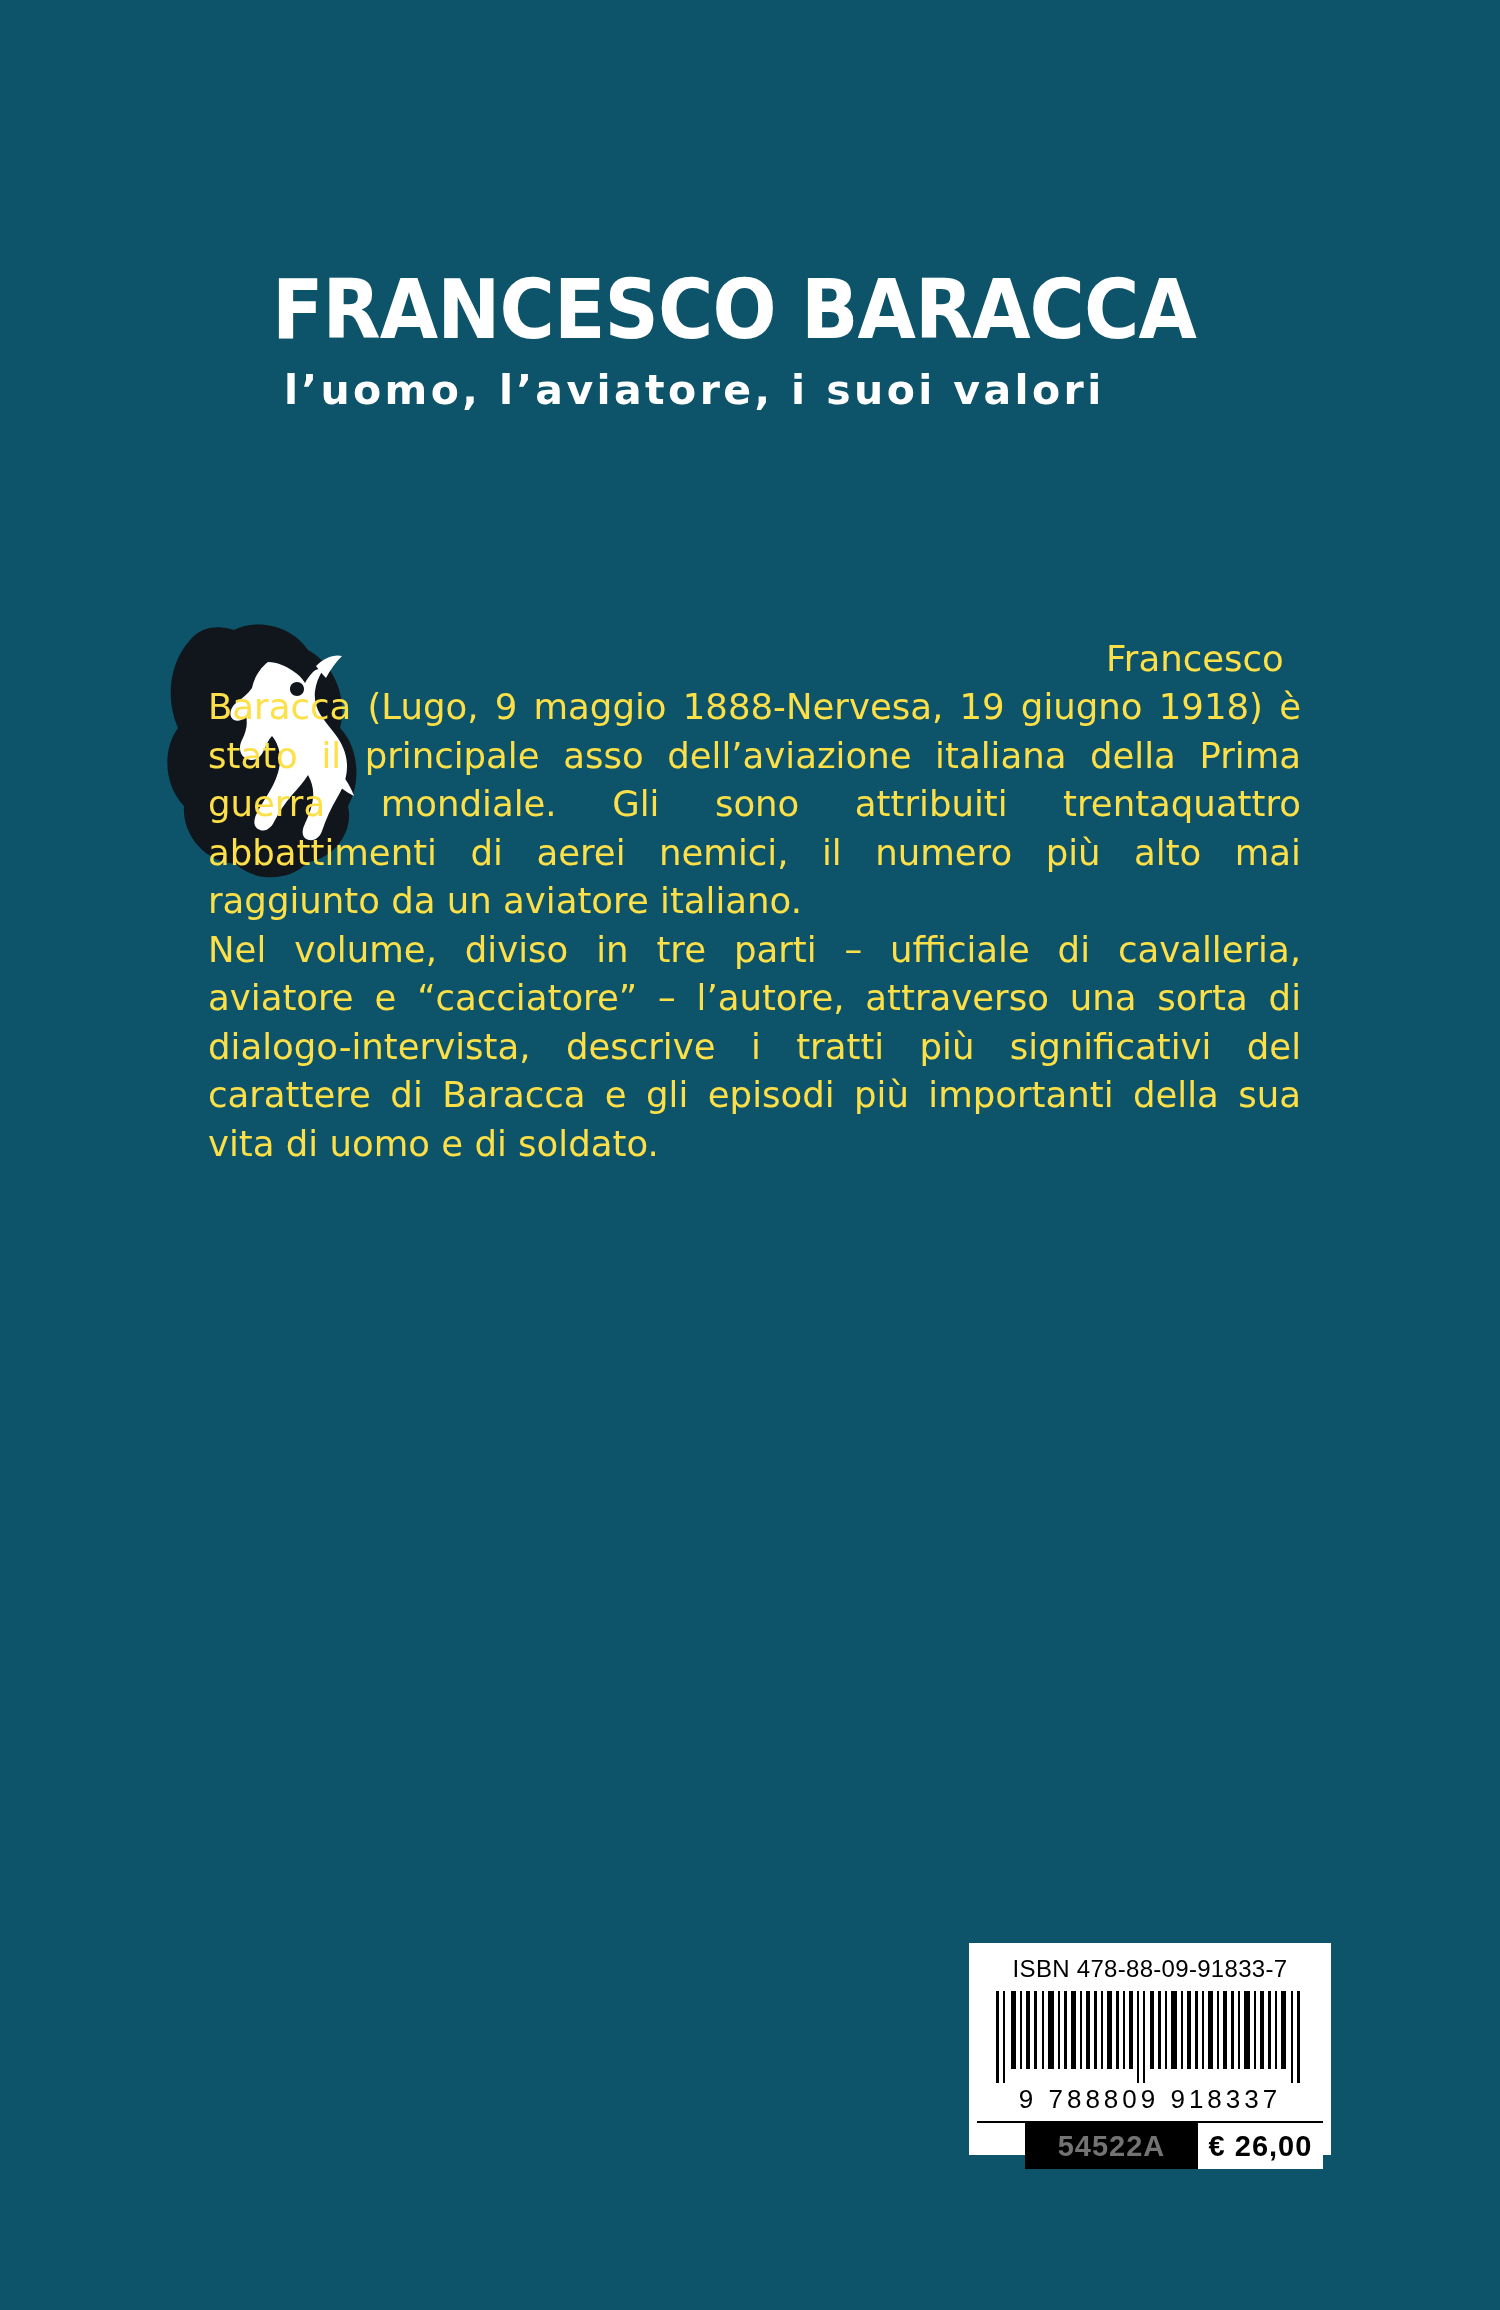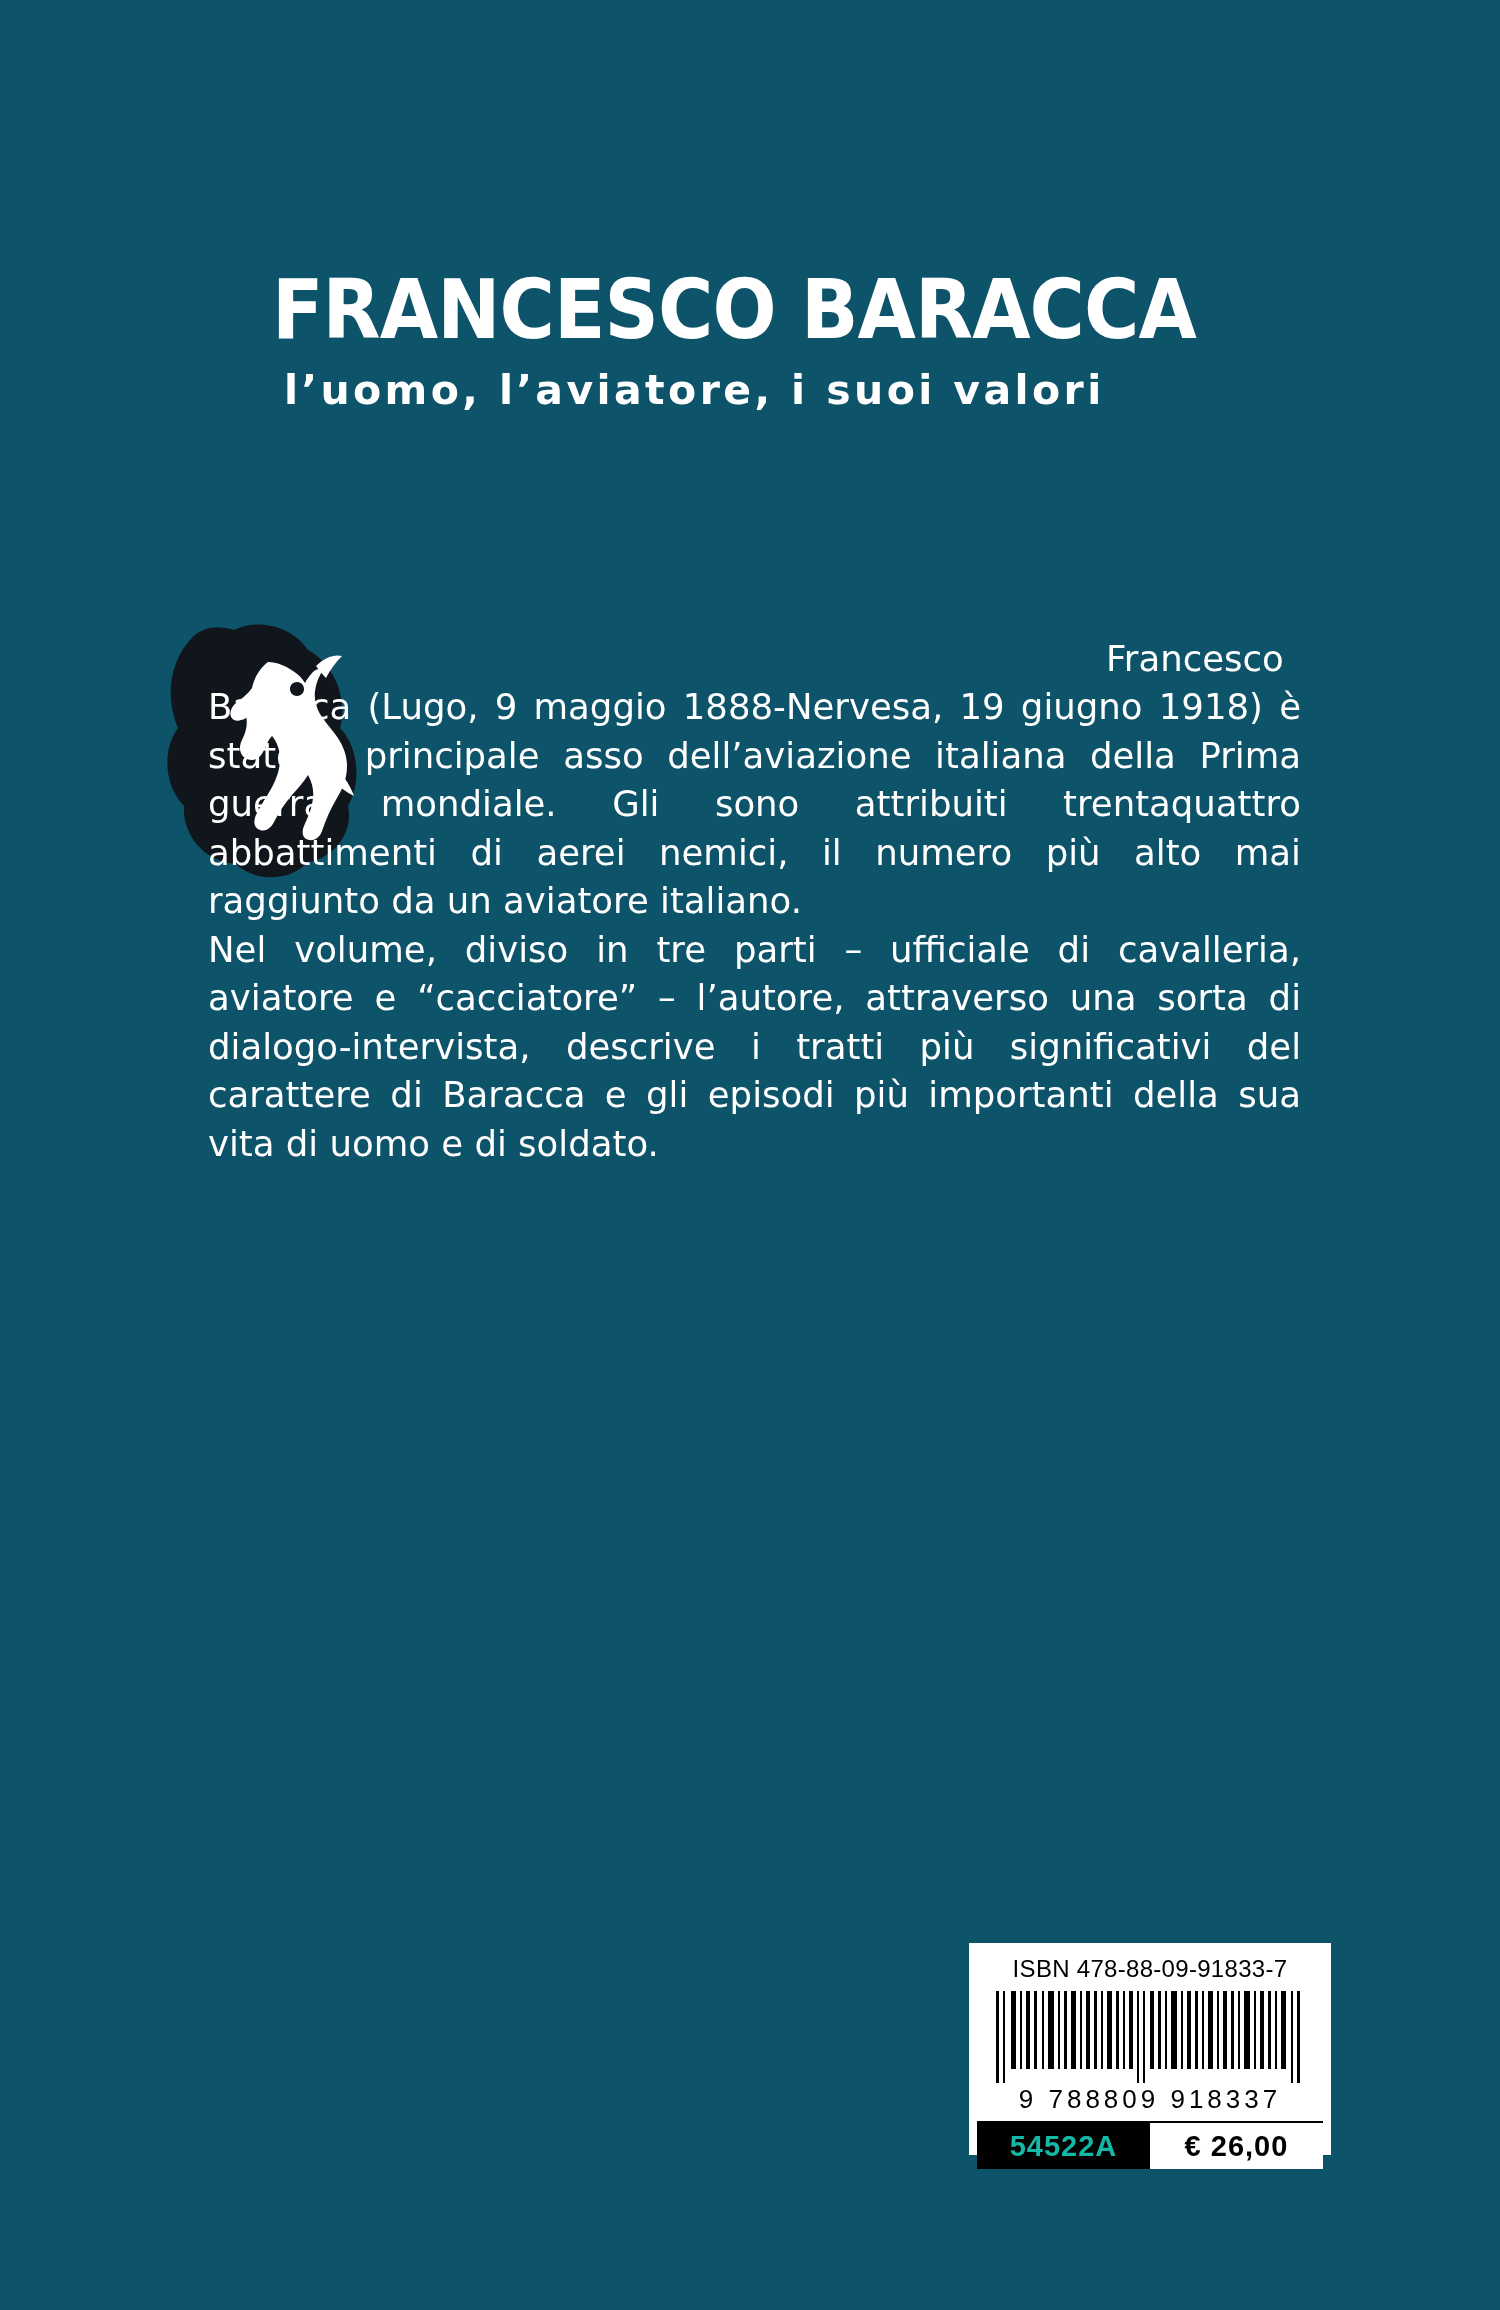--- a/index.html
+++ b/index.html
@@ -59,21 +59,21 @@
     width: 220px;
     height: 330px;
   }
 
   
   .blurb {
     position: absolute;
     left: 208px;
     top: 635px;
     width: 1093px;
-    color: #ffffff;
+    color: #fde047;
     font-family: "DejaVu Sans", sans-serif;
     font-size: 35.5px;
     line-height: 1.365;
     text-align: justify;
     text-justify: inter-word;
   }
   .blurb p {
     margin: 0;
   }
   .blurb p.first {
@@ -130,28 +130,29 @@
     display: flex;
     margin: 6px 8px 0 8px;
     border-top: 2px solid #000;
     padding-top: 0;
     height: 46px;
     align-items: stretch;
   }
   .price-code {
     flex: 0 0 50%;
     background: #000;
-    color: #14b8a6;
+    color: #737373;
     font-family: "Liberation Sans", sans-serif;
     font-weight: bold;
     font-size: 29px;
     display: flex;
     align-items: center;
     justify-content: center;
     letter-spacing: 1px;
+    margin-left: 48px;
   }
   .price-value {
     flex: 1;
     background: #fff;
     color: #000;
     font-family: "Liberation Sans", sans-serif;
     font-weight: bold;
     font-size: 29px;
     display: flex;
     align-items: center;

